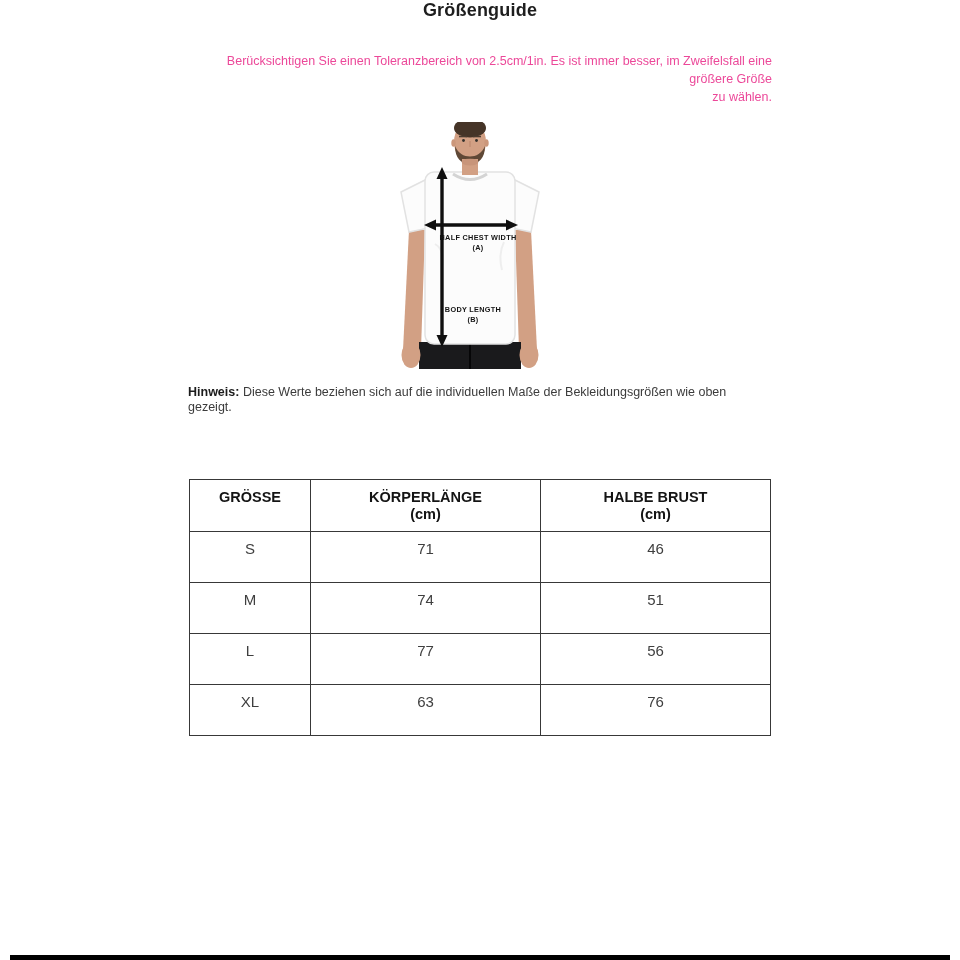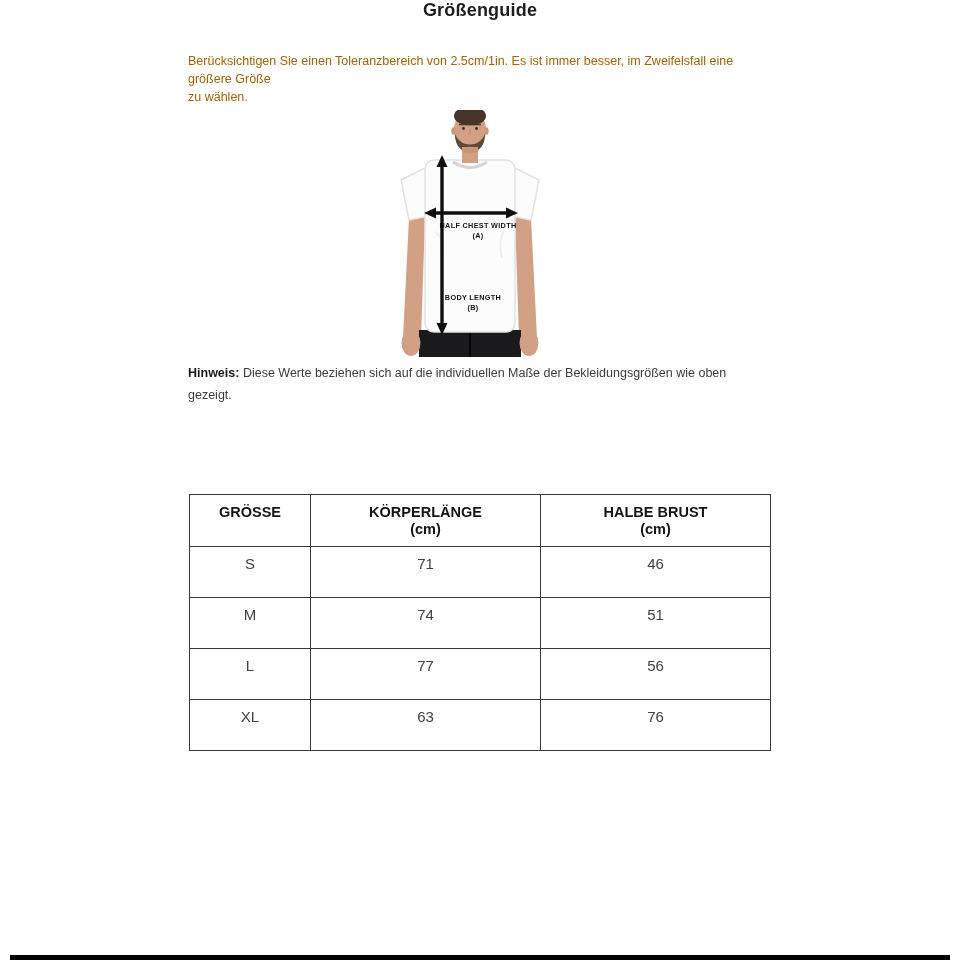--- a/index.html
+++ b/index.html
@@ -27,43 +27,44 @@
   .product-title {
     margin: 19px 0 0 0;
     font-size: 14.5px;
     font-weight: 700;
     color: #222222;
     line-height: 15px;
   }
   .tolerance {
     margin: 31px 0 0 0;
     font-size: 12.5px;
-    color: #a16207;
+    color: #ec4899;
     line-height: 18px;
+    text-align: right;
   }
   .figure-wrap {
     width: 190px;
     height: 247px;
-    margin: 4px auto;
+    margin: 16px auto;
   }
   .note {
     margin: 5px 0 0 0;
     font-size: 12.5px;
     color: #3b3b3b;
-    line-height: 22px;
+    line-height: 15px;
   }
   .note .note-label {
     font-weight: 700;
     color: #1c1c1c;
   }
   table.size-table {
     border-collapse: collapse;
     table-layout: fixed;
     width: 581px;
-    margin: 88px auto 0 auto;
+    margin: 64px auto 0 auto;
     padding-left: 28px;
   }
   table.size-table th, table.size-table td {
     border: 1.5px solid #383838;
     box-sizing: border-box;
     text-align: center;
     vertical-align: top;
   }
   table.size-table th {
     height: 52px;

